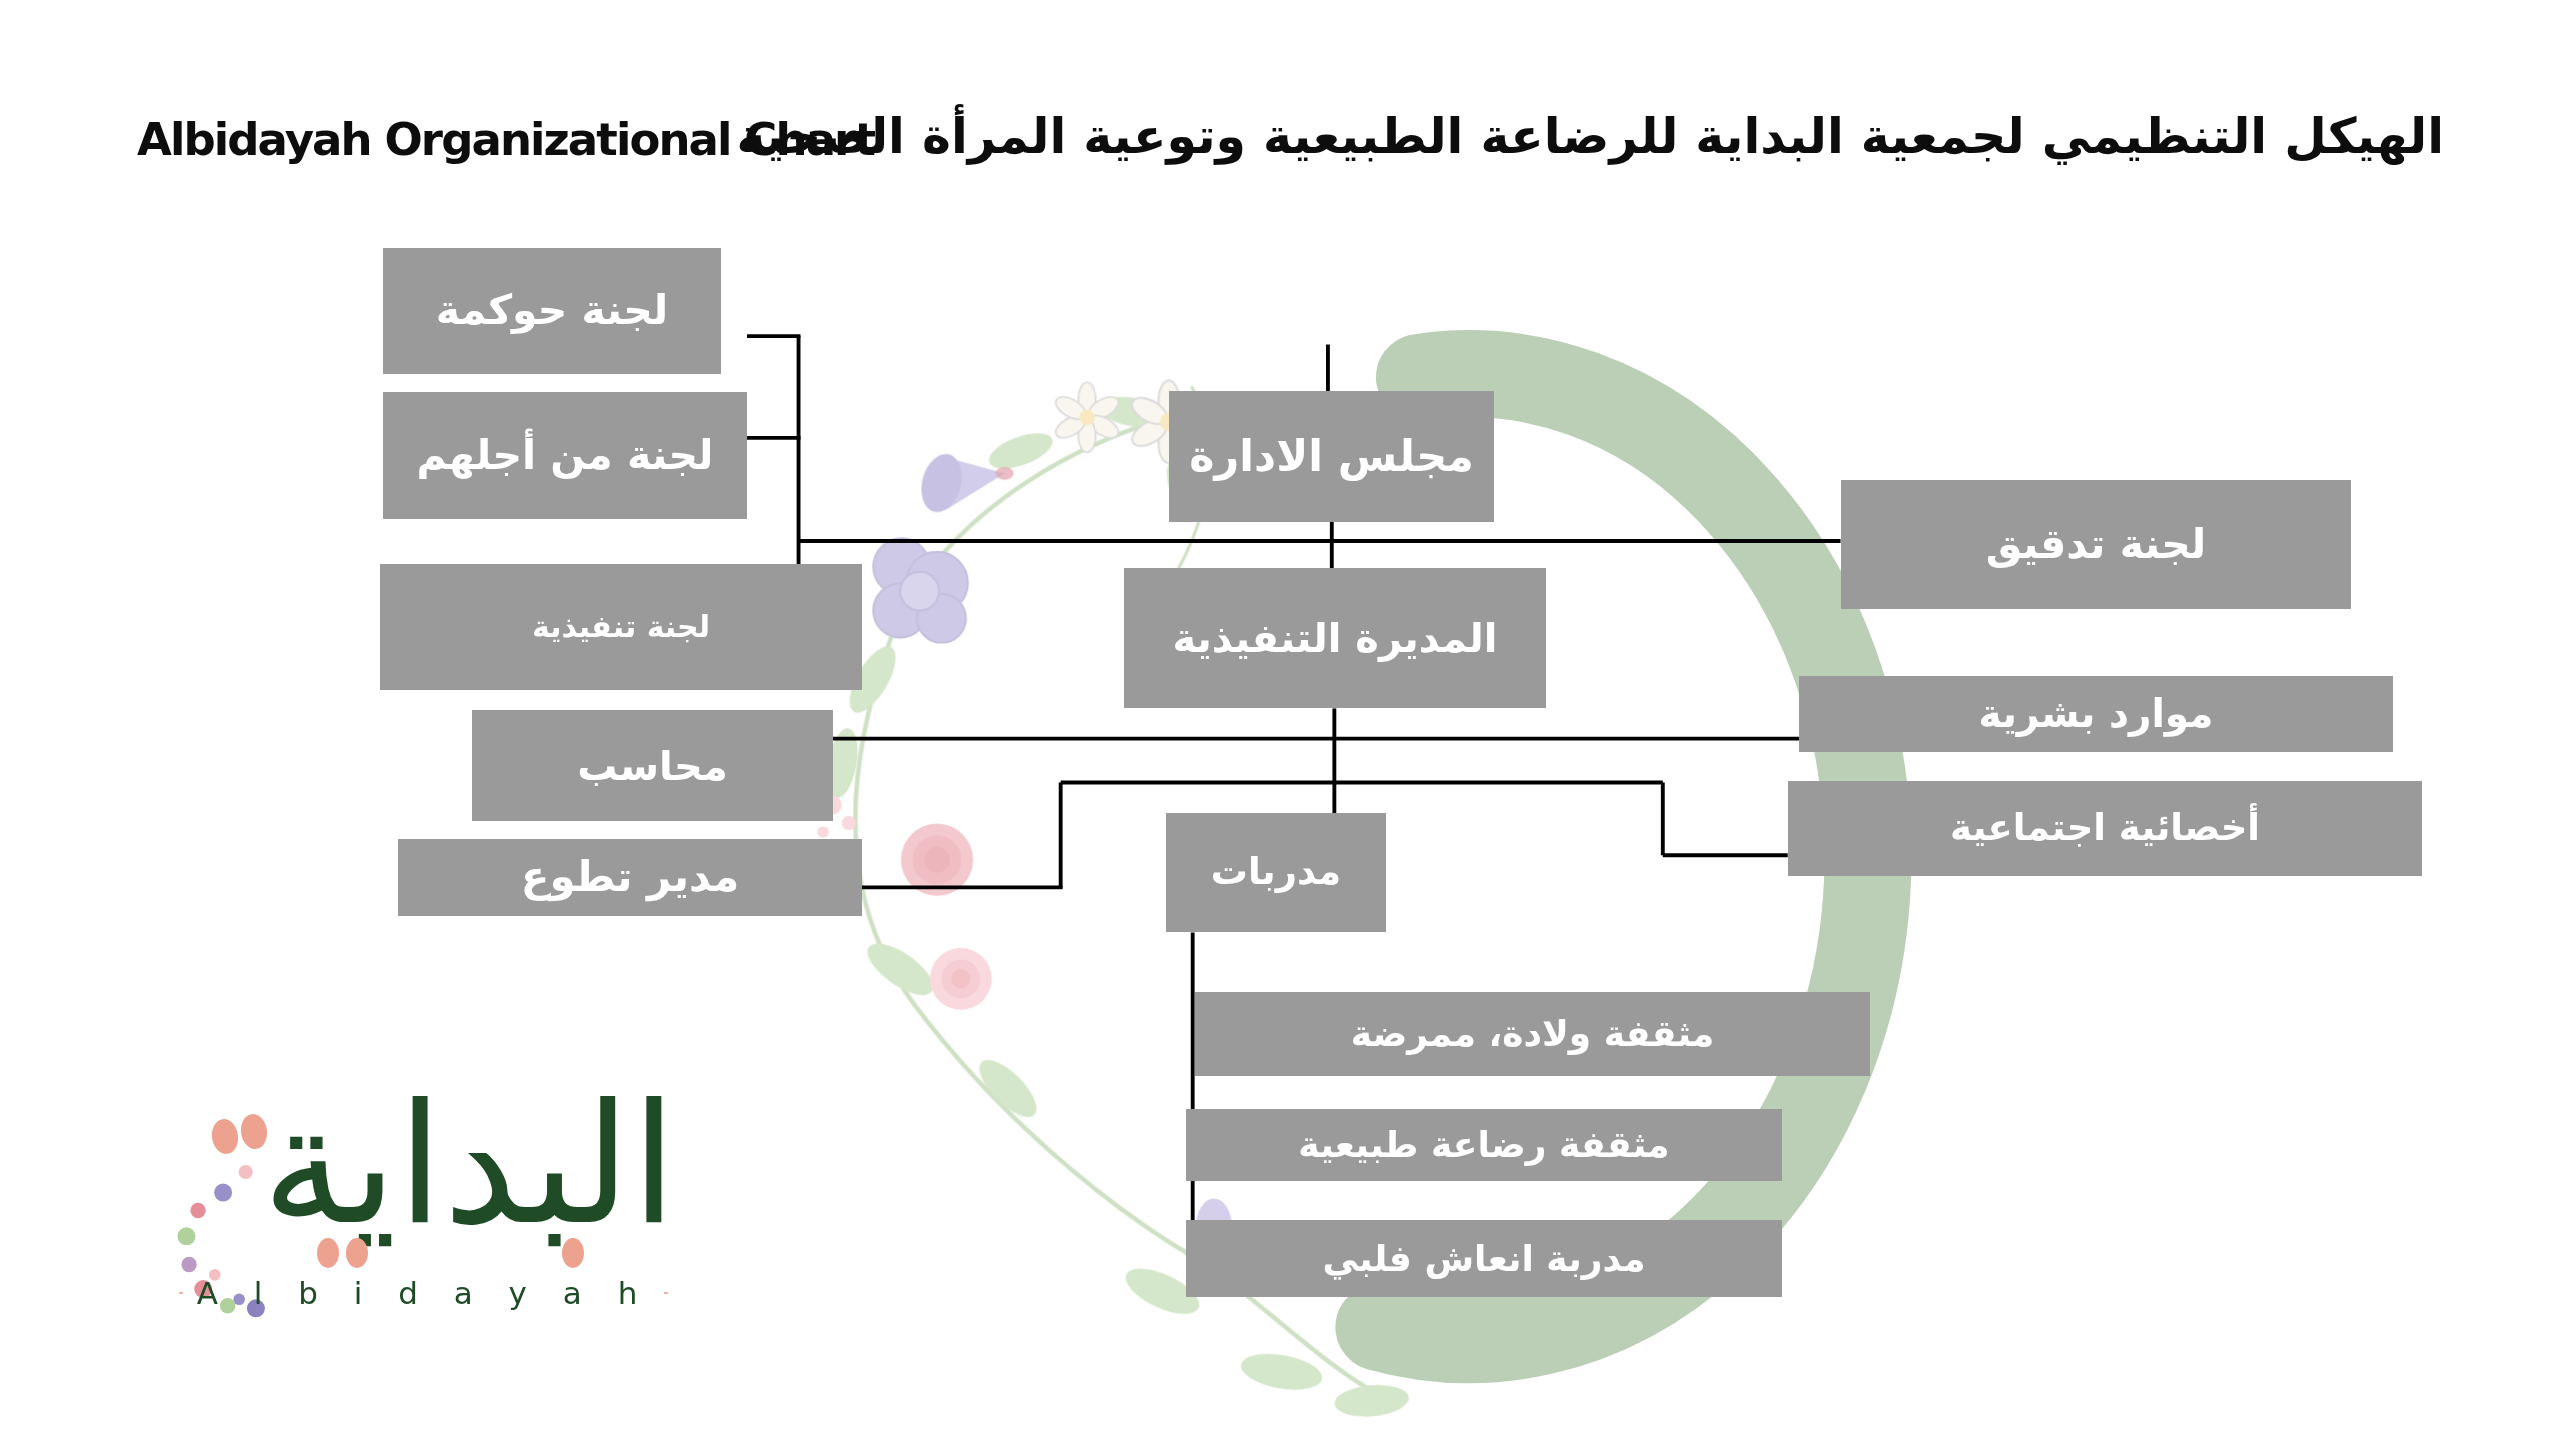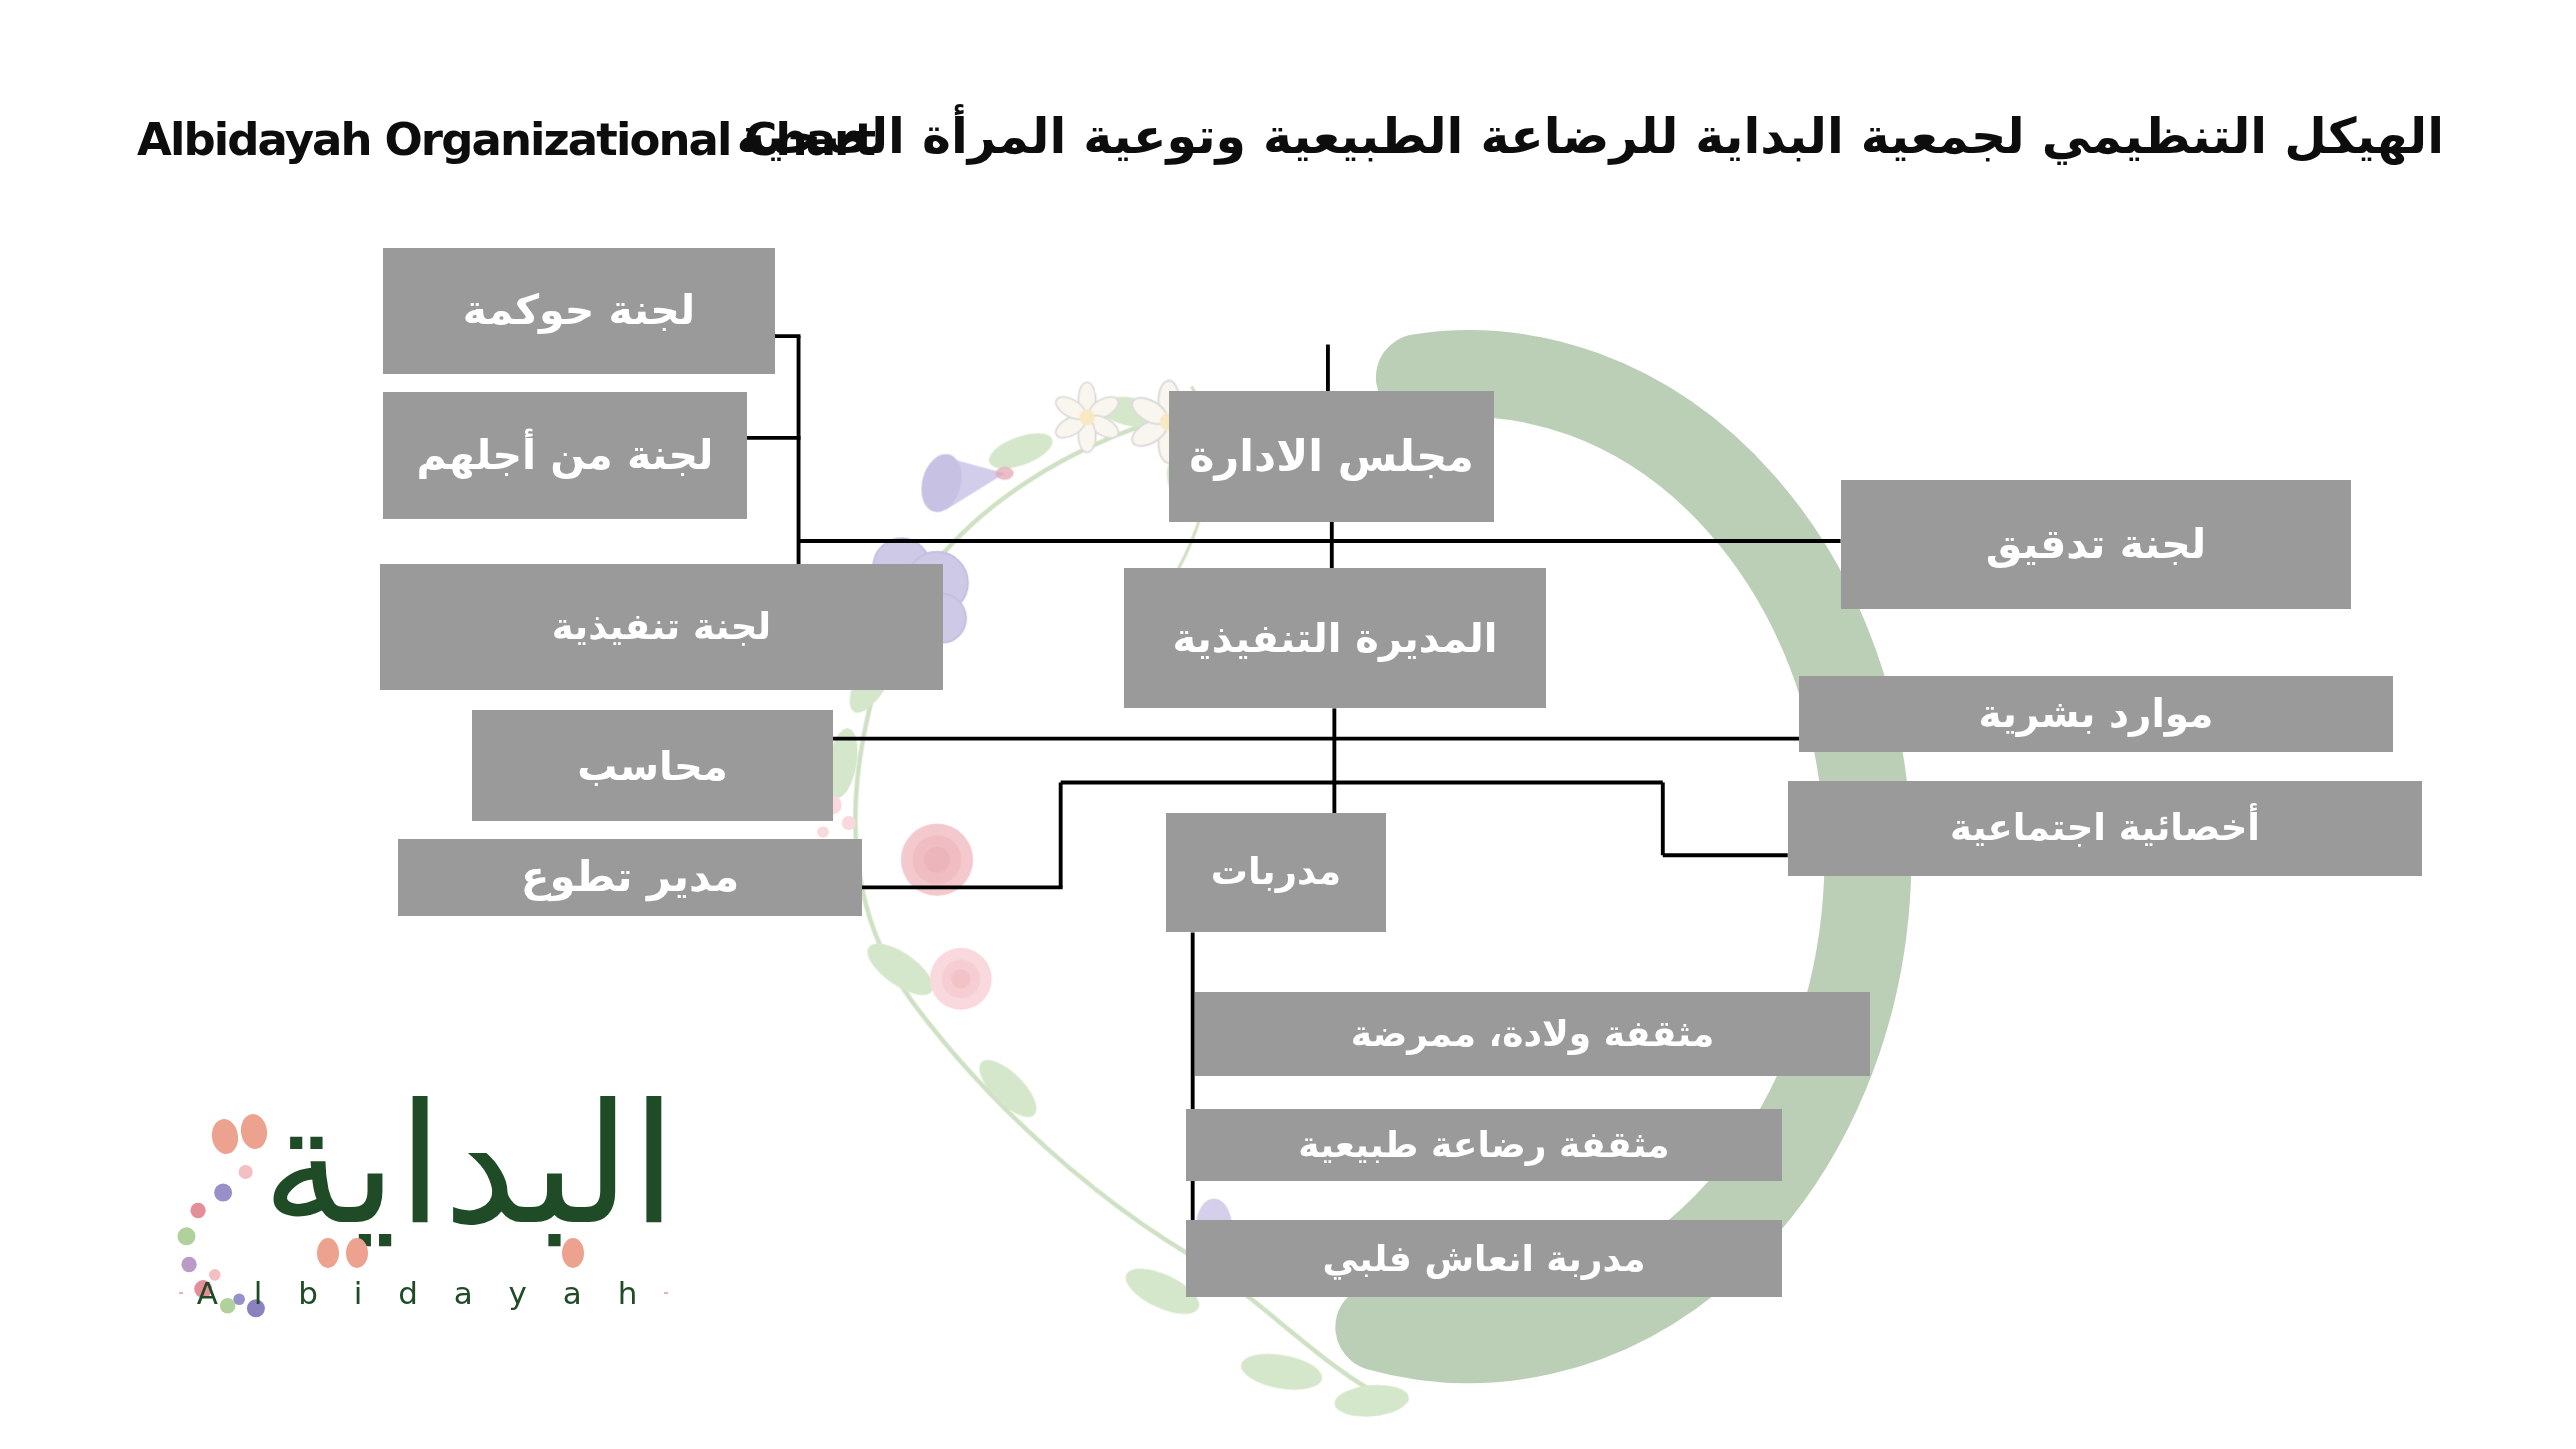--- a/index.html
+++ b/index.html
@@ -12,24 +12,24 @@
   #connectors{z-index:1;}
   #org-nodes{position:absolute;left:0;top:0;width:2576px;height:1449px;z-index:2;}
   .node{
     position:absolute;display:flex;align-items:center;justify-content:center;
     background:var(--box-fill,#9a9a9a);color:var(--box-text,#ffffff);
     font-weight:bold;text-align:center;line-height:1.05;
   }
   
   .n-general-assembly{left:1050px;top:184px;width:557px;height:161px;font-size:45px}
   .n-board{left:1169px;top:391px;width:325px;height:131px;font-size:43px}
-  .n-governance-committee{left:383px;top:248px;width:392px;height:126px;font-size:41px}
+  .n-governance-committee{left:383px;top:248px;width:338px;height:126px;font-size:41px}
   .n-for-them-committee{left:383px;top:392px;width:364px;height:127px;font-size:41px}
   .n-audit-committee{left:1841px;top:480px;width:510px;height:129px;font-size:41px}
-  .n-executive-committee{left:380px;top:564px;width:563px;height:126px;font-size:37px}
+  .n-executive-committee{left:380px;top:564px;width:482px;height:126px;font-size:30px}
   .n-executive-director{left:1124px;top:568px;width:422px;height:140px;font-size:40px}
   .n-accountant{left:472px;top:710px;width:361px;height:111px;font-size:40px}
   .n-hr{left:1799px;top:676px;width:594px;height:76px;font-size:39px}
   .n-volunteer-manager{left:398px;top:839px;width:464px;height:77px;font-size:42px}
   .n-social-worker{left:1788px;top:781px;width:634px;height:95px;font-size:37px}
   .n-trainers{left:1166px;top:813px;width:220px;height:119px;font-size:37px}
   .n-birth-educator-nurse{left:1195px;top:992px;width:675px;height:84px;font-size:36px}
   .n-breastfeeding-educator{left:1186px;top:1109px;width:596px;height:72px;font-size:36px}
   .n-cpr-trainer{left:1186px;top:1220px;width:596px;height:77px;font-size:36px}
 

